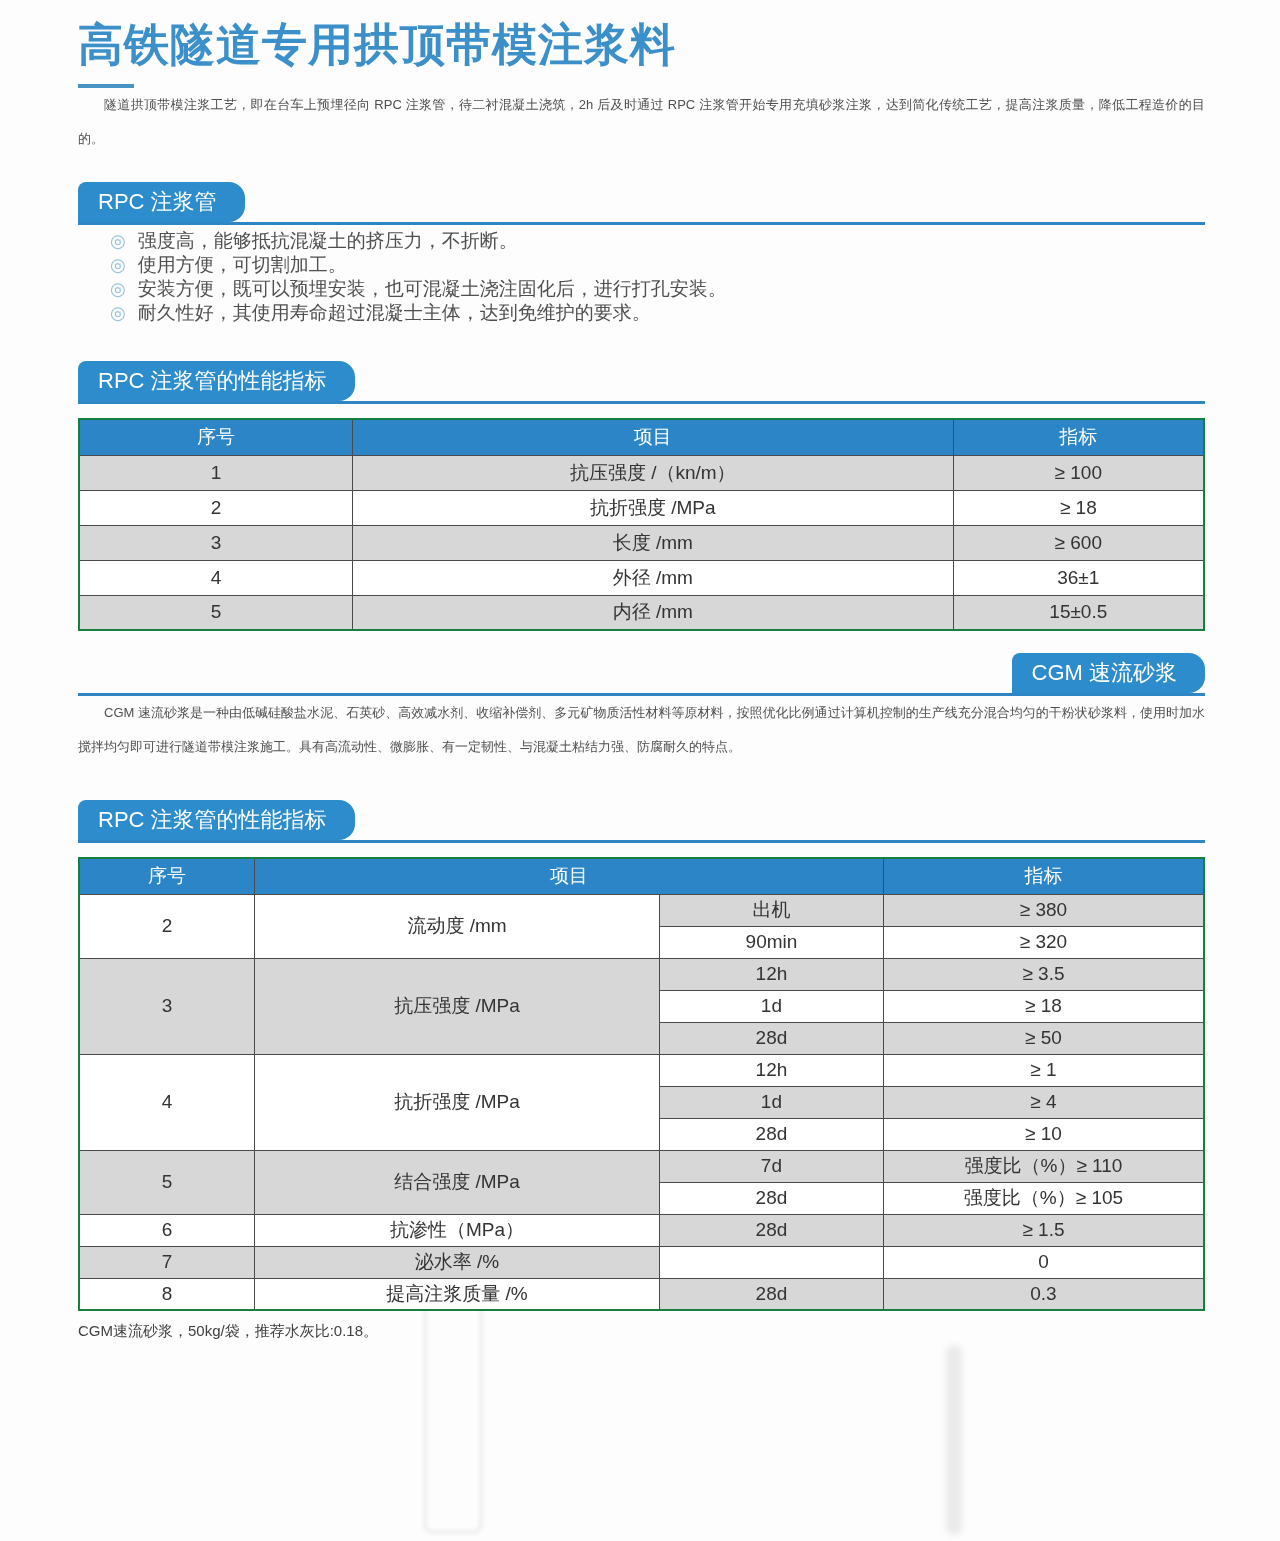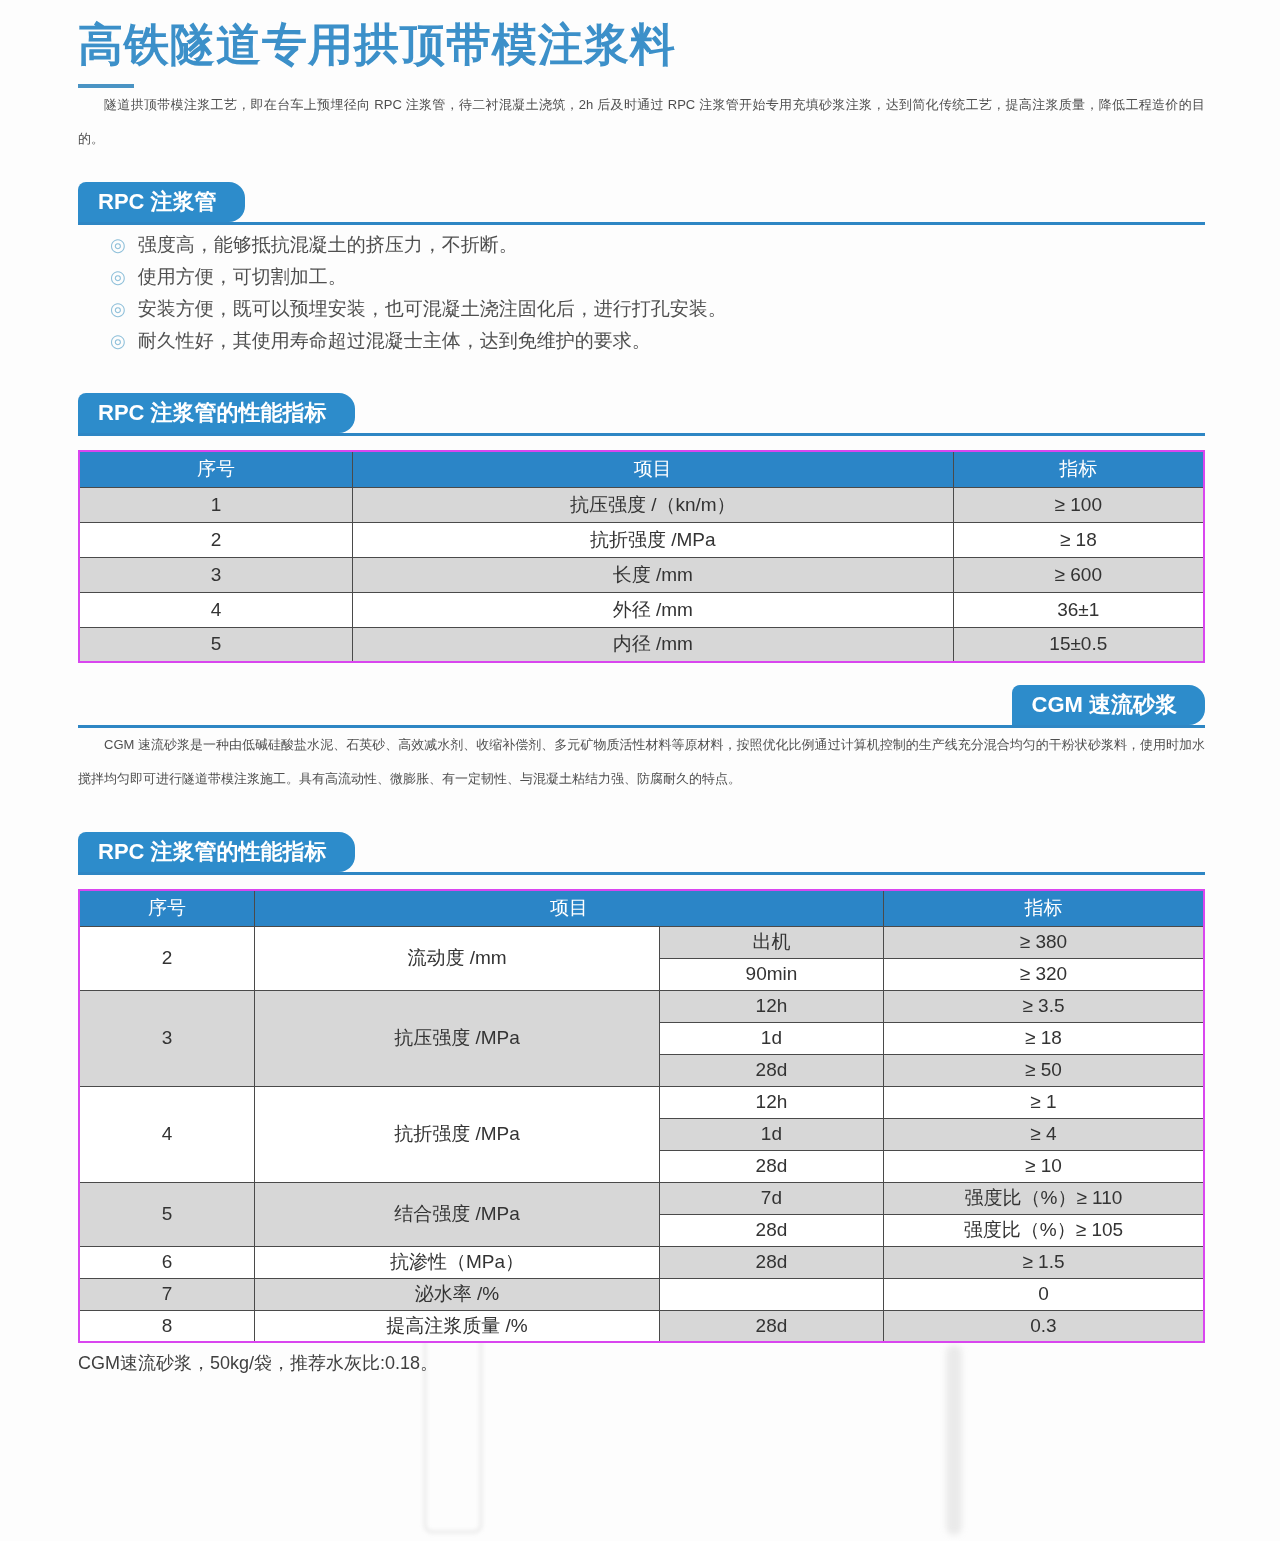--- a/index.html
+++ b/index.html
@@ -22,51 +22,51 @@
 
   p.body-text {
     margin:0; font-size:13px; line-height:34px; color:#4f4f4f;
     text-indent:2em; text-align:justify;
   }
   .intro { margin-top:34px; }
 
   .banner-row { border-bottom:3px solid #2e86c4; line-height:0; }
   .banner {
     display:inline-block; background:#2d8ccb; color:#ffffff;
-    font-size:22px; font-weight:bold; line-height:26px;
+    font-size:22px; font-weight:normal; line-height:26px;
     padding:7px 28px 7px 20px;
     border-radius:8px 16px 16px 0;
   }
   .mt26 { margin-top:26px; }
   .mt22 { margin-top:22px;text-align:right; }
   .mt20 { margin-top:36px; }
 
   .section-text { margin-top:10px; line-height:33px; }
 
   ul.features { list-style:none; margin:4px 0 0 0; padding:0 0 0 32px; }
-  ul.features li { font-size:19px; line-height:31px; color:#4f4f4f; }
+  ul.features li { font-size:19px; line-height:23px; color:#4f4f4f; }
   .bullet { color:#8fc0da; margin-right:12px; font-size:18px; }
 
   table.spec {
     width:100%; border-collapse:collapse; margin-top:14px;
     font-size:19px; color:#333333; text-align:center;
-    border:2px solid #d946ef;
+    border:2px solid #15803d;
     padding-left:24px;
   }
   table.spec th, table.spec td { border:1px solid #4a4a4a; padding:0 6px; }
   table.spec th {
     background:#2b85c7; color:#ffffff; font-weight:normal;
     height:36px; font-size:19px;
   }
   table.t1 td { height:35px; }
   table.t2 td { height:32px; }
   .gray  { background:#d7d7d7; }
   .white { background:#ffffff; }
 
-  .footer-note { margin-top:9px; font-size:18px; line-height:22px; color:#3f3f3f; }
+  .footer-note { margin-top:9px; font-size:15px; line-height:22px; color:#3f3f3f; }
 
   
   .artifact { position:absolute; z-index:1; pointer-events:none; }
   .artifact-bag {
     left:424px; top:1095px; width:58px; height:438px;
     border:2px solid rgba(150,150,150,0.28); border-radius:8px;
     filter:blur(2px);
   }
   .artifact-smudge {
     left:946px; top:1345px; width:16px; height:190px;

